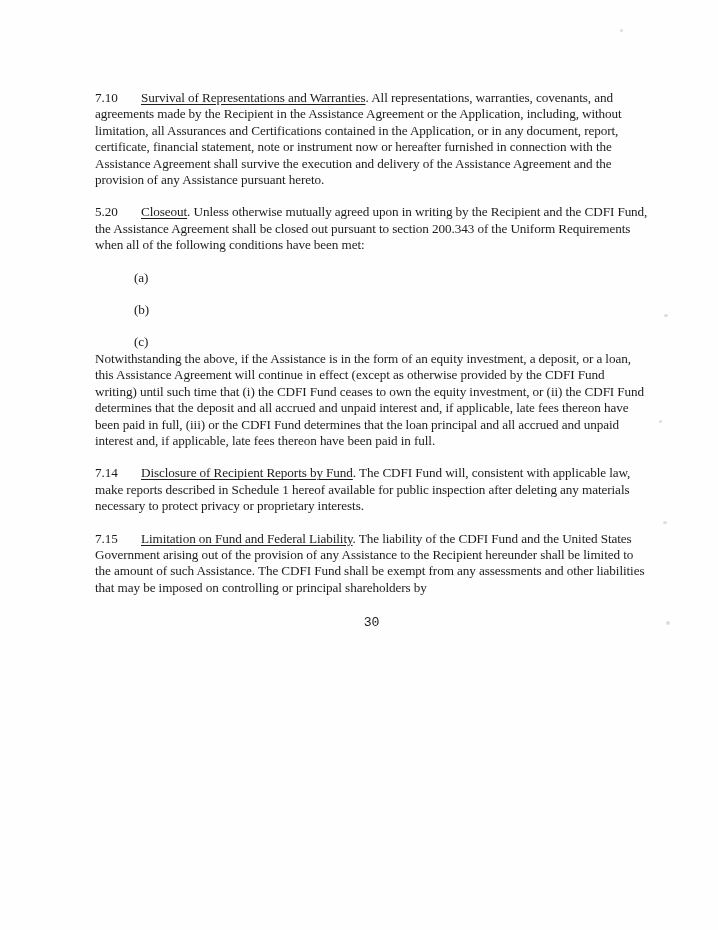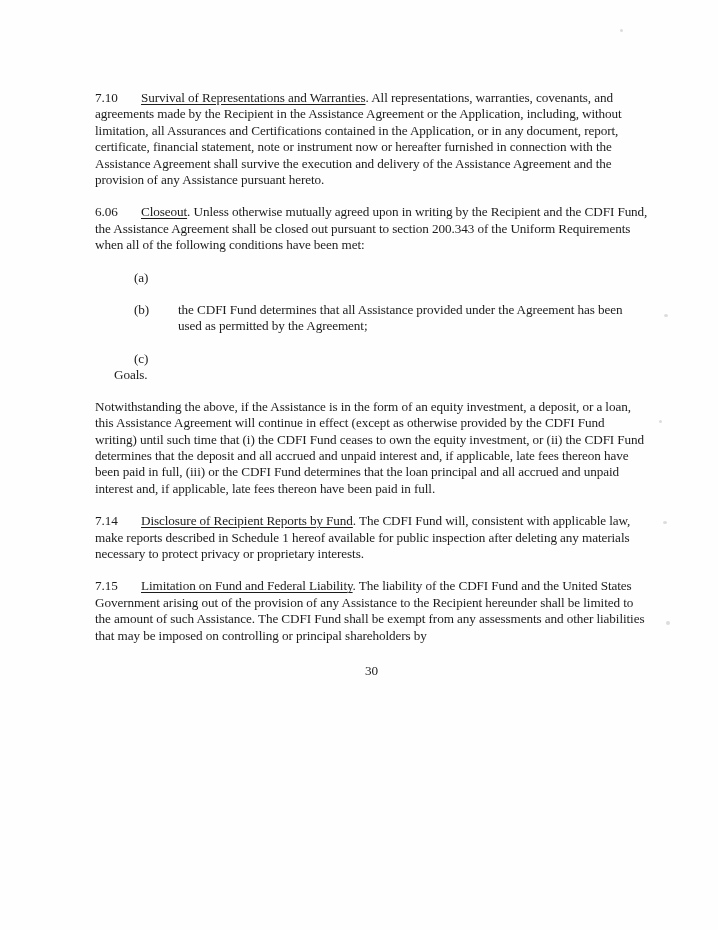--- a/index.html
+++ b/index.html
@@ -22,49 +22,47 @@
   .sec-head {
     text-decoration: underline;
     text-underline-offset: 2px;
     text-decoration-thickness: 1px;
   }
   .cond-item { display: flex; padding-left: 39px; margin: 0 0 16px 0; }
   .cond-item.no-gap { margin-bottom: 0; }
   .cond-marker { flex: 0 0 44px; width: 44px; }
   .cond-text { flex: 1; }
   .cond-cont { margin: 0 0 15px 19px; }
-  .page-number { text-align: center; margin-top: 19px; }
+  .page-number { text-align: center; margin-top: 19px; font-family: Liberation Mono, monospace; }
   .speck {
     position: absolute;
     border-radius: 50%;
     background: #dcdcdc;
   }
 </style>
 </head>
 <body>
 
 <div class="page">
 
   <p class="para"><span class="sec-num">7.10</span><span class="sec-head">Survival of Representations and Warranties</span><span>.  All representations, warranties, covenants, and agreements made by the Recipient in the Assistance Agreement or the Application, including, without limitation, all Assurances and Certifications contained in the Application, or in any document, report, certificate, financial statement, note or instrument now or hereafter furnished in connection with the Assistance Agreement shall survive the execution and delivery of the Assistance Agreement and the provision of any Assistance pursuant hereto.</span></p>
 
-  <p class="para"><span class="sec-num">6.06</span><span class="sec-head">Closeout</span><span>. Unless otherwise mutually agreed upon in writing by the Recipient and the CDFI Fund, the Assistance Agreement shall be closed out pursuant to section 200.343 of the Uniform Requirements when all of the following conditions have been met:</span></p>
+  <p class="para"><span class="sec-num">5.20</span><span class="sec-head">Closeout</span><span>. Unless otherwise mutually agreed upon in writing by the Recipient and the CDFI Fund, the Assistance Agreement shall be closed out pursuant to section 200.343 of the Uniform Requirements when all of the following conditions have been met:</span></p>
 
   <div class="cond-item">
     <span class="cond-marker">(a)</span>
   </div>
 
   <div class="cond-item">
     <span class="cond-marker">(b)</span>
-    <span class="cond-text">the CDFI Fund determines that all Assistance provided under the Agreement has been used as permitted by the Agreement;</span>
   </div>
 
   <div class="cond-item no-gap">
     <span class="cond-marker">(c)</span>
   </div>
-  <div class="cond-cont">Goals.</div>
 
   <p class="para">Notwithstanding the above, if the Assistance is in the form of an equity investment, a deposit, or a loan, this Assistance Agreement will continue in effect (except as otherwise provided by the CDFI Fund writing) until such time that (i) the CDFI Fund ceases to own the equity investment, or (ii) the CDFI Fund determines that the deposit and all accrued and unpaid interest and, if applicable, late fees thereon have been paid in full, (iii) or the CDFI Fund determines that the loan principal and all accrued and unpaid interest and, if applicable, late fees thereon have been paid in full.</p>
 
 
 
   <p class="para"><span class="sec-num">7.14</span><span class="sec-head">Disclosure of Recipient Reports by Fund</span><span>.  The CDFI Fund will, consistent with applicable law, make reports described in Schedule 1 hereof available for public inspection after deleting any materials necessary to protect privacy or proprietary interests.</span></p>
 
   <p class="para"><span class="sec-num">7.15</span><span class="sec-head">Limitation on Fund and Federal Liability</span><span>.  The liability of the CDFI Fund and the United States Government arising out of the provision of any Assistance to the Recipient hereunder shall be limited to the amount of such Assistance.  The CDFI Fund shall be exempt from any assessments and other liabilities that may be imposed on controlling or principal shareholders by</span></p>
 
   <div class="page-number">30</div>

